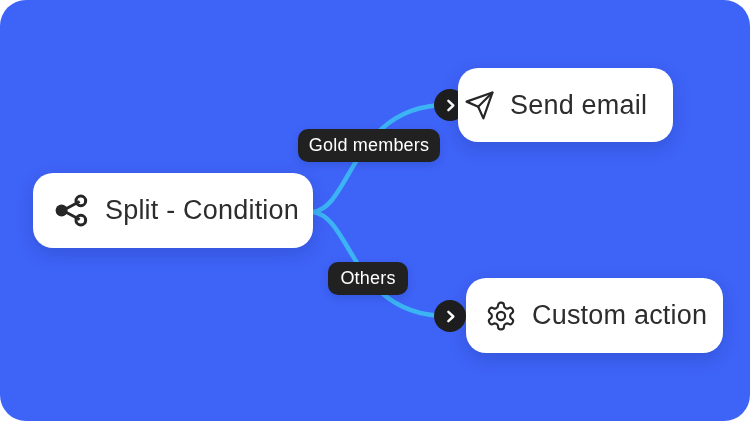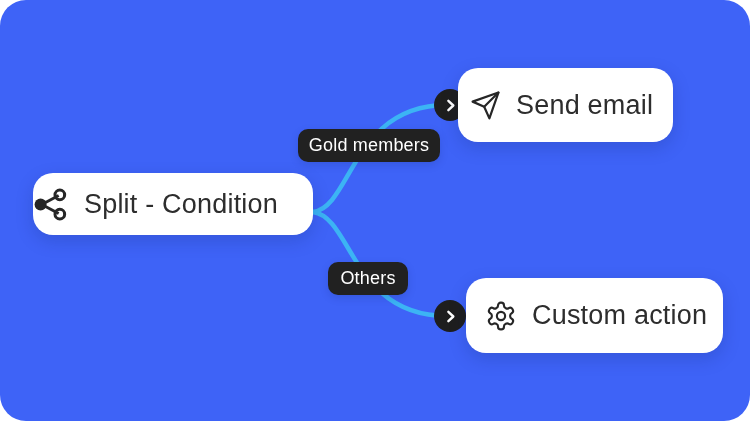--- a/index.html
+++ b/index.html
@@ -23,22 +23,22 @@
     display: flex; align-items: center;
     box-shadow: 0 6px 18px rgba(10, 25, 90, 0.18);
     box-sizing: border-box;
   }
   .node-label {
     font-size: 27px; color: #2D2D2D; letter-spacing: 0.2px;
     white-space: nowrap;
   }
   .node .icon { display: flex; align-items: center; justify-content: center; flex: 0 0 auto; }
 
-  .node-split   { left: 33px;  top: 173px; width: 280px; height: 62px; gap: 16px; }
-  .node-send    { left: 458px; top: 68px;  width: 215px; height: 74px; padding-left: 12px; gap: 15px; }
+  .node-split   { left: 33px;  top: 173px; width: 280px; height: 75px; padding-left: 21px; gap: 16px; }
+  .node-send    { left: 458px; top: 68px;  width: 215px; height: 74px; padding-left: 6px; gap: 15px; }
   .node-custom  { left: 458px; top: 278px; width: 257px; height: 75px; padding-left: 19px; gap: 15px; margin-left: 8px; }
 
   .badge {
     position: absolute; z-index: 2;
     background: #212121; color: #ffffff;
     border-radius: 10px;
     display: flex; align-items: center; justify-content: center;
     font-size: 18px; letter-spacing: 0.2px;
     box-shadow: 0 3px 8px rgba(10, 25, 90, 0.15);
     box-sizing: border-box;

